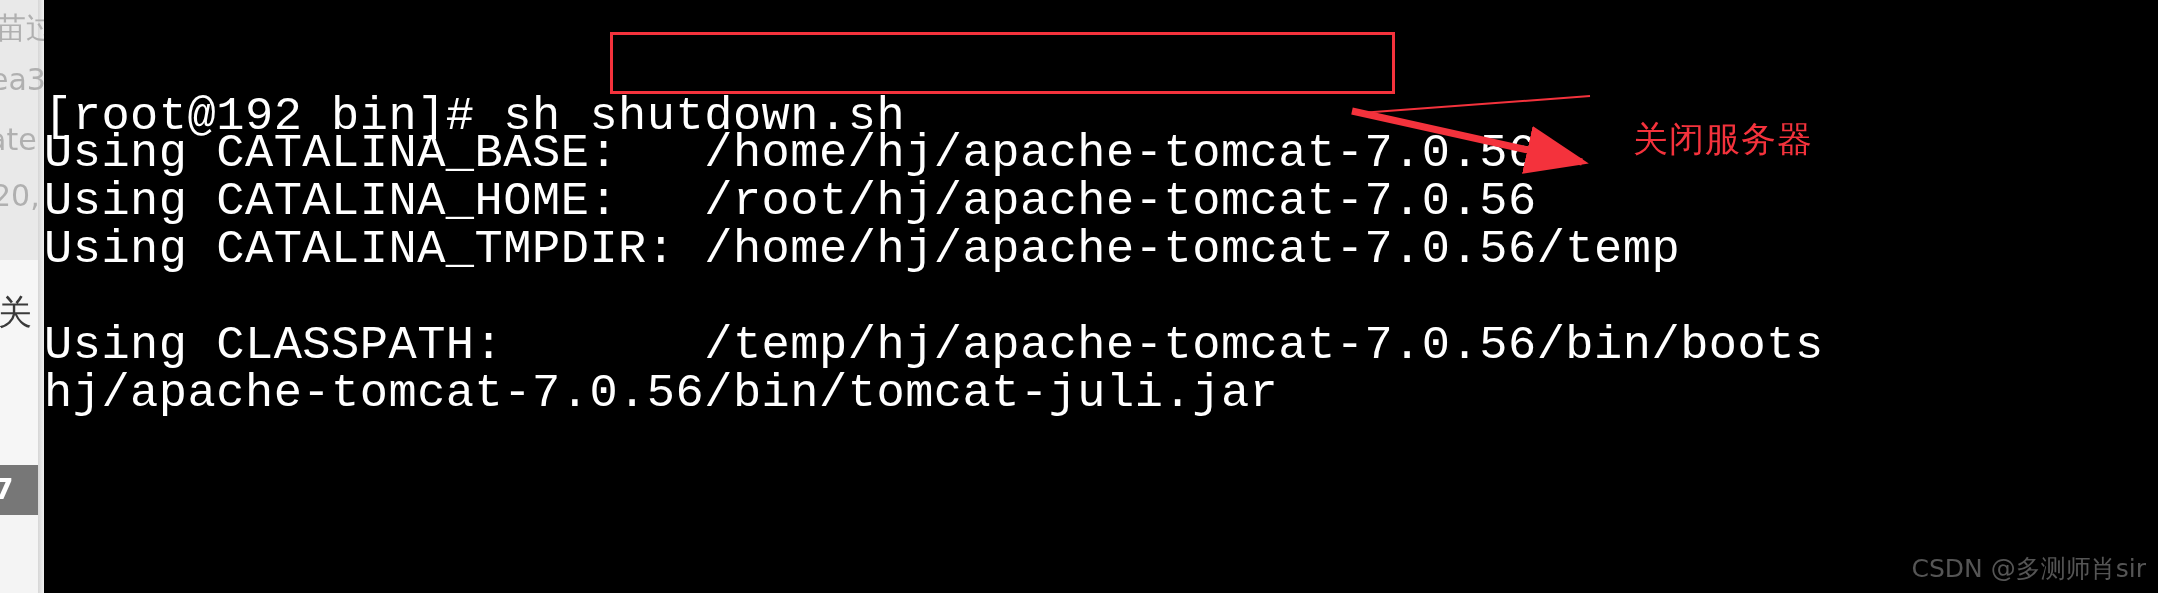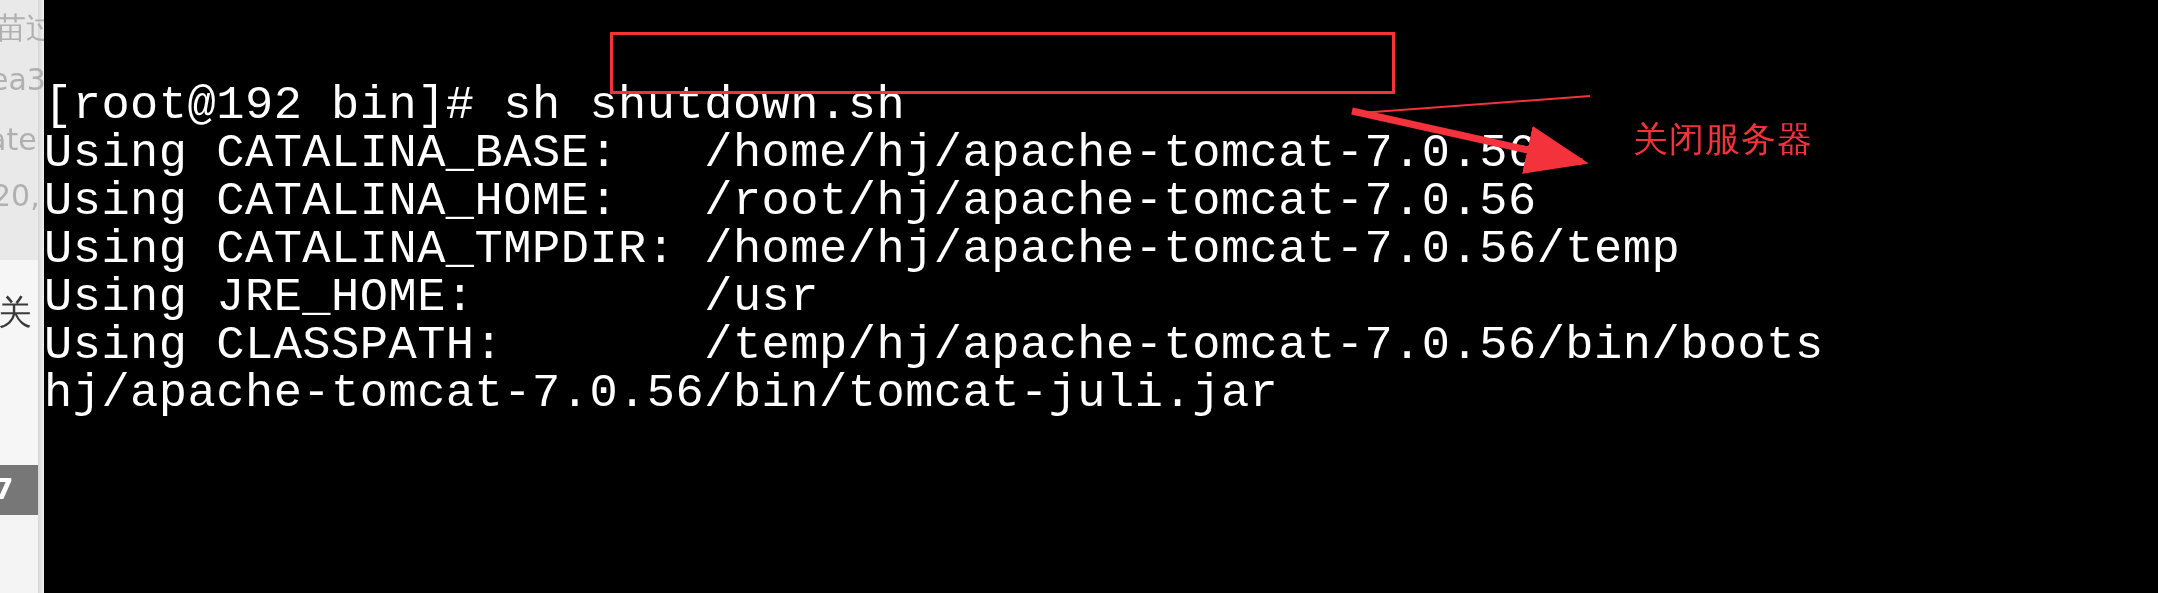--- a/index.html
+++ b/index.html
@@ -157,39 +157,39 @@
 
     <span class="bg-frag f1">苗过</span>
     <span class="bg-frag f2">ea3</span>
     <span class="bg-frag f3">ate</span>
     <span class="bg-frag f4">20,</span>
     <span class="bg-frag f5">关</span>
     <span class="bg-frag f6">7</span>
   </div>
 
   <div id="terminal">
-    <div class="term-line" style="top:82px">[root@192 bin]# sh shutdown.sh</div>
+    <div class="term-line" style="top:93px">[root@192 bin]# sh shutdown.sh</div>
     <div class="term-line" style="top:130px">Using CATALINA_BASE:   /home/hj/apache-tomcat-7.0.56</div>
     <div class="term-line" style="top:178px">Using CATALINA_HOME:   /root/hj/apache-tomcat-7.0.56</div>
     <div class="term-line" style="top:226px">Using CATALINA_TMPDIR: /home/hj/apache-tomcat-7.0.56/temp</div>
-    <div class="term-line" style="top:274px">Using JRE_HOME:        /usr</div>
     <div class="term-line" style="top:322px">Using CLASSPATH:       /temp/hj/apache-tomcat-7.0.56/bin/boots</div>
     <div class="term-line" style="top:370px">hj/apache-tomcat-7.0.56/bin/tomcat-juli.jar</div>
   </div>
 
   <div id="annotation-layer">
     <div id="red-box"></div>
 
     <svg width="2158" height="593" style="position:absolute;left:0;top:0">
       <defs>
         <marker id="arrowhead" markerWidth="9" markerHeight="7" refX="8" refY="3.5" orient="auto">
           <polygon points="0 0, 9 3.5, 0 7" fill="#f4323c"></polygon>
         </marker>
       </defs>
       <line x1="1590" y1="96" x2="1360" y2="113" stroke="#f4323c" stroke-width="2"></line>
       <line x1="1352" y1="111" x2="1582" y2="162" stroke="#f4323c" stroke-width="7" marker-end="url(#arrowhead)"></line>
     </svg>
 
     <span class="annot-text" id="annot-label">关闭服务器</span>
   </div>
 
+  <div id="watermark">CSDN @多测师肖sir</div>
 
 </div>
 
 </body></html>

